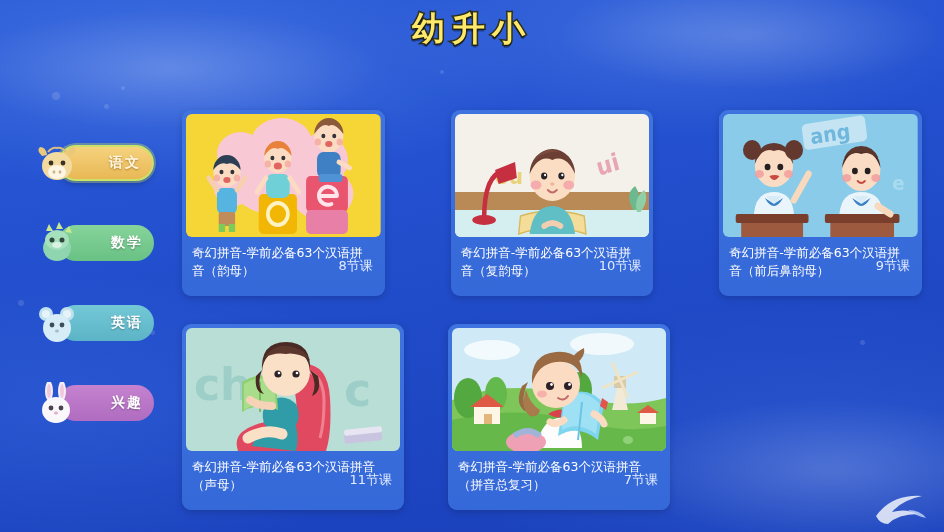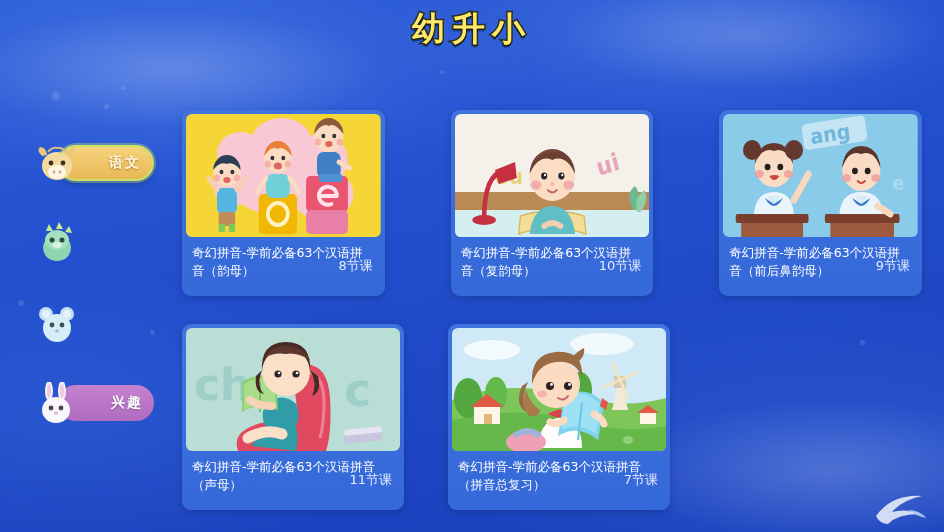--- a/index.html
+++ b/index.html
@@ -127,33 +127,39 @@
         <ellipse cx="23" cy="30" rx="9" ry="7" fill="#fdf6e4"></ellipse>
         <circle cx="17" cy="21" r="2.4" fill="#3a3025"></circle>
         <circle cx="29" cy="21" r="2.4" fill="#3a3025"></circle>
         <ellipse cx="20" cy="30" rx="1.4" ry="1.8" fill="#cbb489"></ellipse>
         <ellipse cx="26" cy="30" rx="1.4" ry="1.8" fill="#cbb489"></ellipse>
         <path d="M14 10 q4 -5 9 -4 q5 -1 9 4" fill="none" stroke="#d8bd82" stroke-width="2"></path>
       </svg>
     </div>
 
     <div class="nav-item">
+      <div class="nav-pill green">
+        <span class="nav-label">数学</span>
+      </div>
       <svg class="mascot" viewBox="0 0 46 44">
         <ellipse cx="23" cy="26" rx="14" ry="13" fill="#8fd6b0"></ellipse>
         <ellipse cx="23" cy="18" rx="12" ry="10" fill="#a6e0bd"></ellipse>
         <path d="M12 9 l3 -7 l4 7 Z" fill="#c7ea8d"></path>
         <path d="M22 7 l3 -7 l4 7 Z" fill="#c7ea8d"></path>
         <path d="M31 10 l4 -6 l3 7 Z" fill="#c7ea8d"></path>
         <circle cx="18" cy="18" r="2.5" fill="#2f4a3c"></circle>
         <circle cx="28" cy="18" r="2.5" fill="#2f4a3c"></circle>
         <ellipse cx="23" cy="23" rx="5" ry="3" fill="#d9f3e3"></ellipse>
       </svg>
     </div>
 
     <div class="nav-item">
+      <div class="nav-pill teal">
+        <span class="nav-label">英语</span>
+      </div>
       <svg class="mascot" viewBox="0 0 46 44">
         <circle cx="12" cy="12" r="7" fill="#bfe0ee"></circle>
         <circle cx="33" cy="12" r="7" fill="#bfe0ee"></circle>
         <circle cx="12" cy="12" r="4" fill="#e6f4fa"></circle>
         <circle cx="33" cy="12" r="4" fill="#e6f4fa"></circle>
         <ellipse cx="23" cy="26" rx="14" ry="14" fill="#d6ecf6"></ellipse>
         <circle cx="18" cy="23" r="2.4" fill="#3c4f58"></circle>
         <circle cx="28" cy="23" r="2.4" fill="#3c4f58"></circle>
         <ellipse cx="23" cy="29" rx="2" ry="1.6" fill="#9dbecd"></ellipse>
       </svg>

